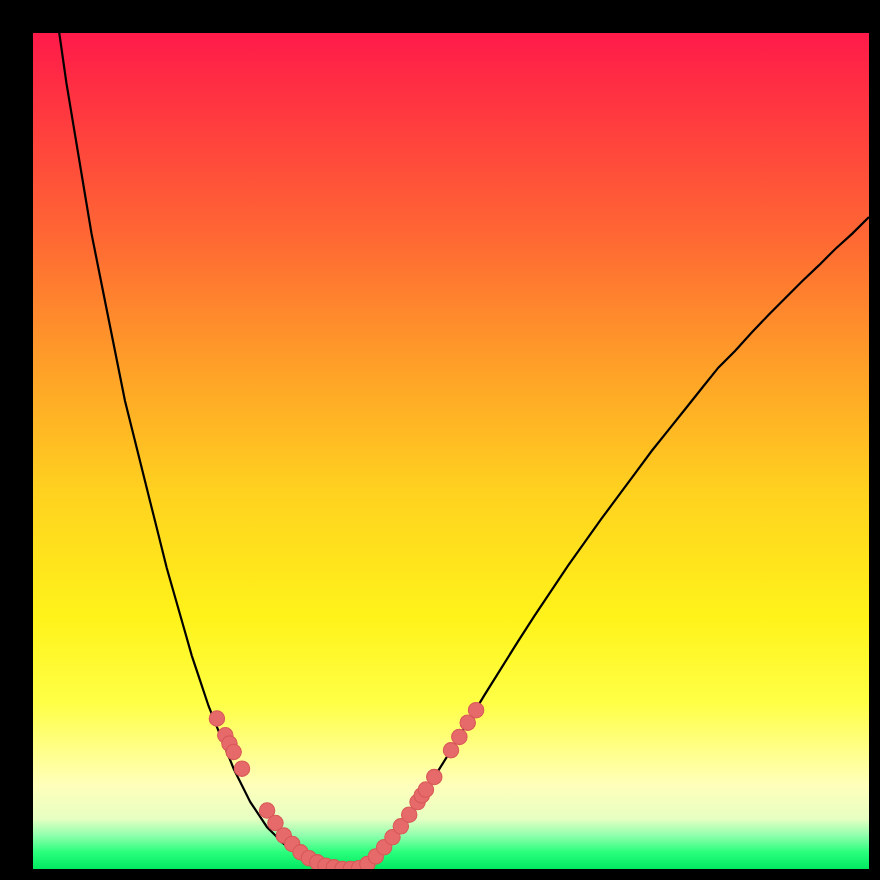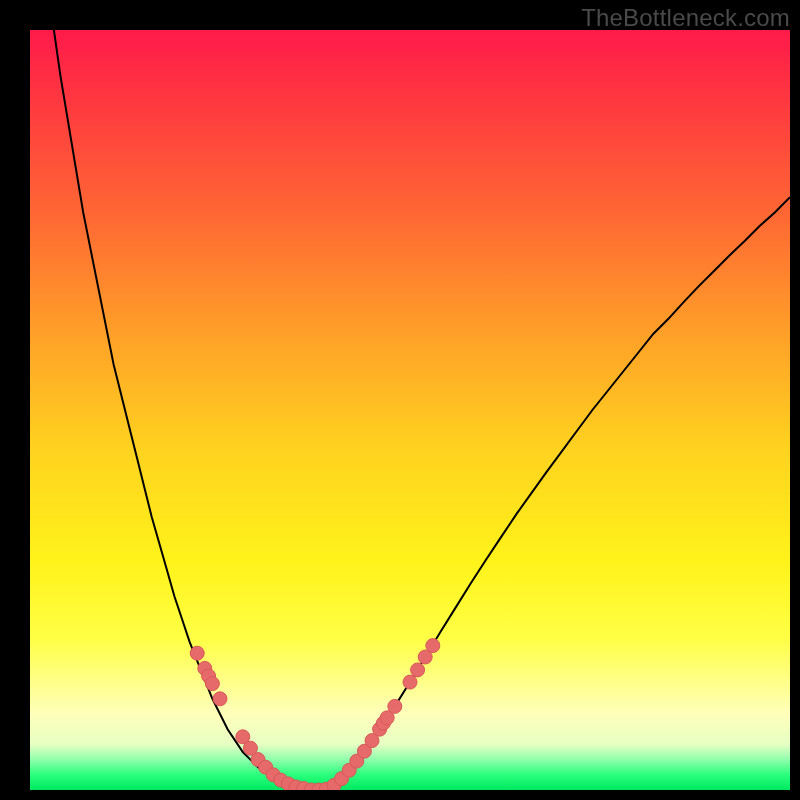--- a/index.html
+++ b/index.html
@@ -91,14 +91,13 @@
         <circle cx="349.60" cy="699.20" r="7" fill="#e76a6a" stroke="#d85858" stroke-width="1"></circle>
         <circle cx="353.40" cy="693.12" r="7" fill="#e76a6a" stroke="#d85858" stroke-width="1"></circle>
         <circle cx="357.20" cy="687.80" r="7" fill="#e76a6a" stroke="#d85858" stroke-width="1"></circle>
         <circle cx="364.80" cy="676.40" r="7" fill="#e76a6a" stroke="#d85858" stroke-width="1"></circle>
         <circle cx="380.00" cy="652.08" r="7" fill="#e76a6a" stroke="#d85858" stroke-width="1"></circle>
         <circle cx="387.60" cy="639.92" r="7" fill="#e76a6a" stroke="#d85858" stroke-width="1"></circle>
         <circle cx="395.20" cy="627.00" r="7" fill="#e76a6a" stroke="#d85858" stroke-width="1"></circle>
         <circle cx="402.80" cy="615.60" r="7" fill="#e76a6a" stroke="#d85858" stroke-width="1"></circle>
       </svg>
   </div>
-  <div class="watermark">TheBottleneck.com</div>
 </div>
 
 </body></html>

